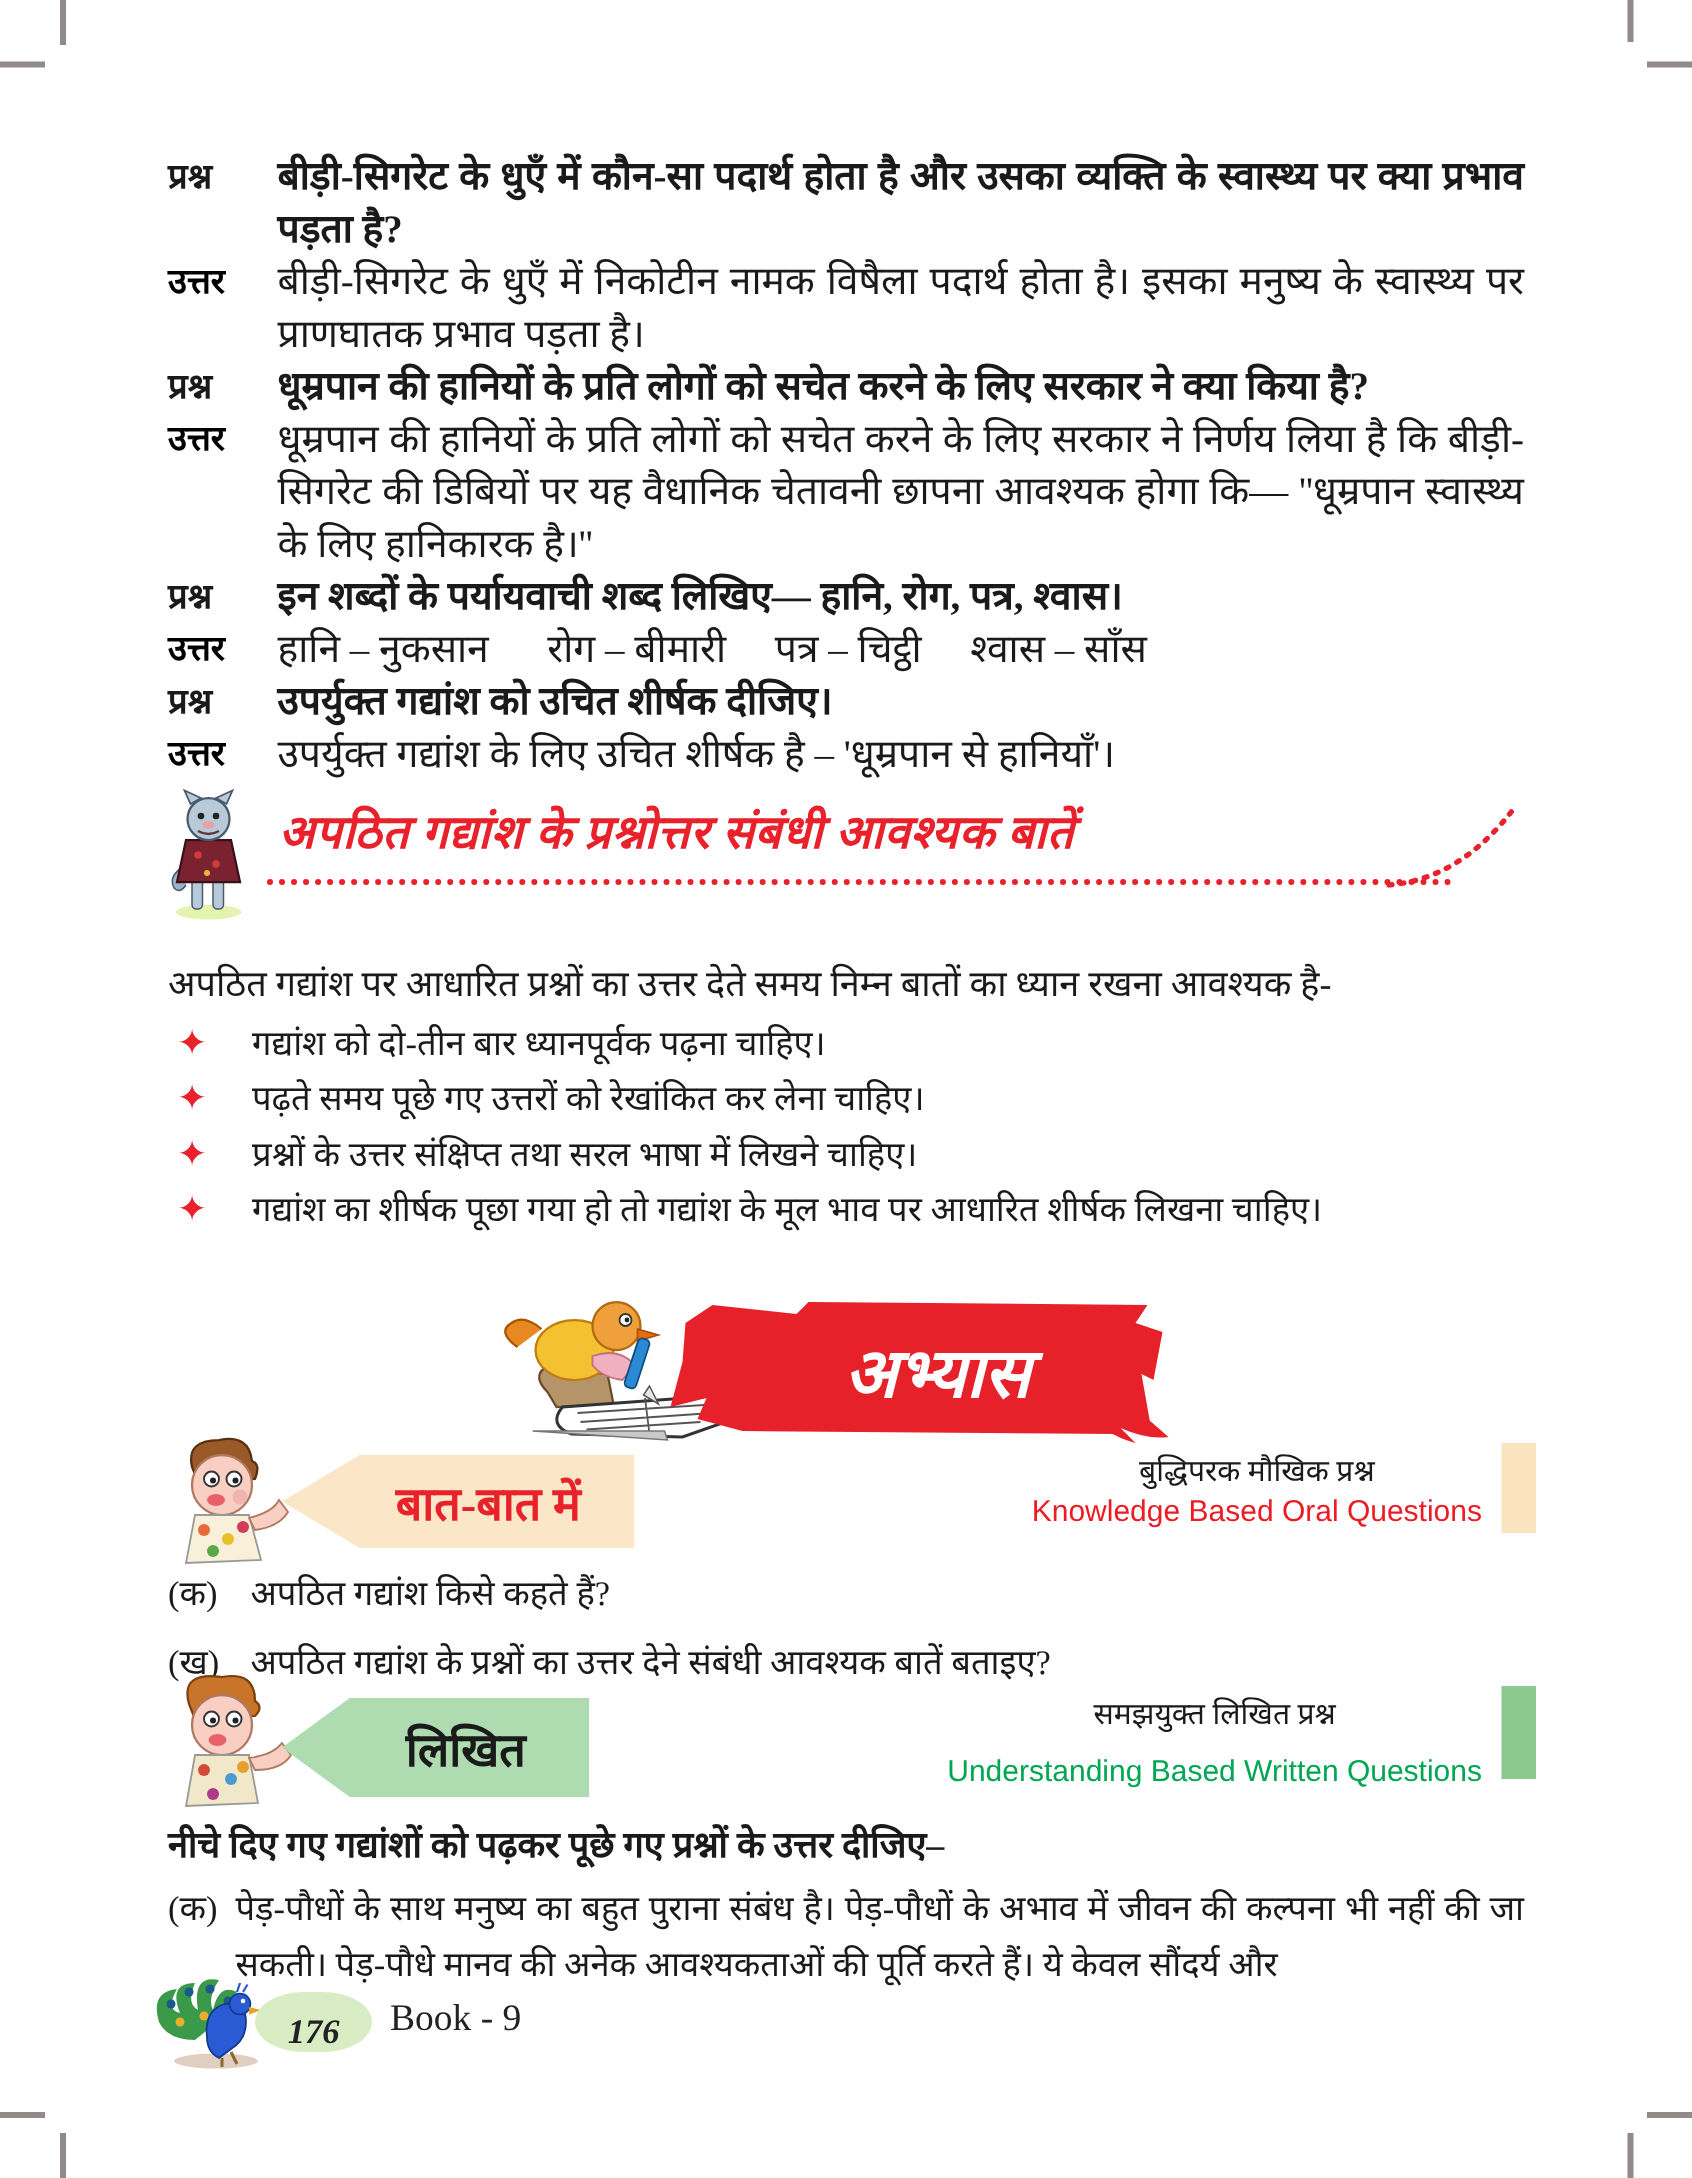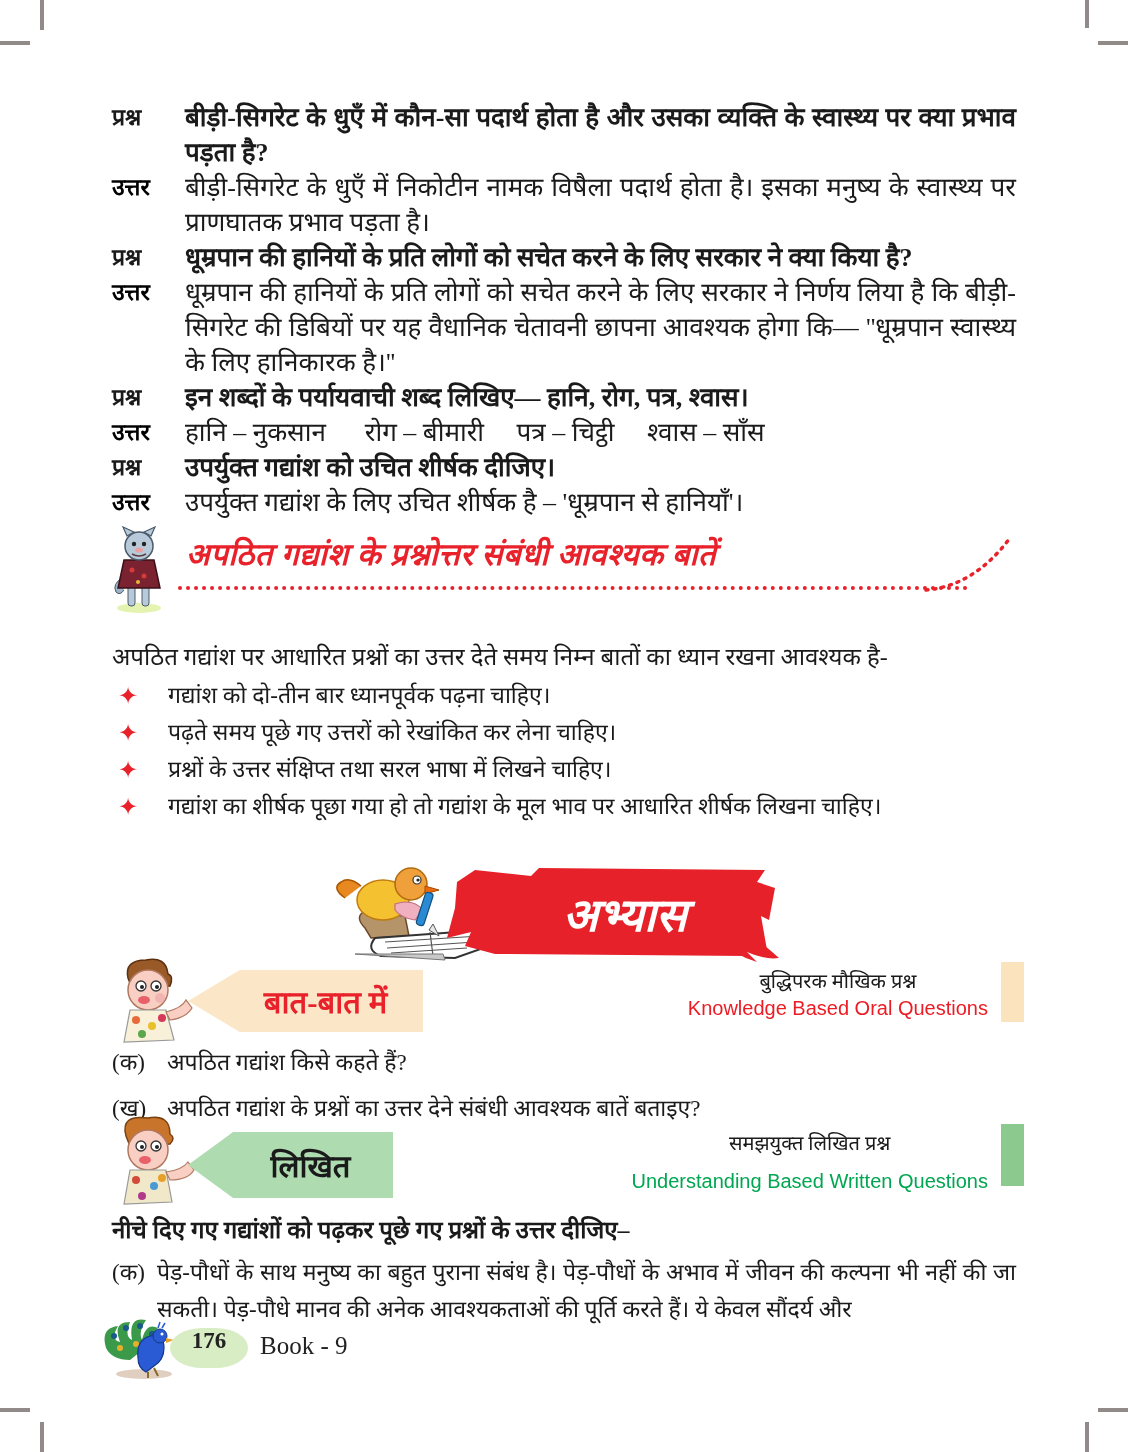--- a/index.html
+++ b/index.html
@@ -59,21 +59,21 @@
   .oral-q .text{flex:1;font-size:23px;line-height:33px;}
   
   .instruction{position:absolute;top:1212px;font-size:24px;font-weight:bold;}
   .passage{position:absolute;top:1254px;}
   .passage-body{position:relative;padding-left:45px;font-size:23px;line-height:37px;text-align:justify;}
   .passage-marker{position:absolute;left:0;top:0;}
   
   .footer{position:absolute;left:102px;top:1314px;width:400px;height:70px;}
   .peacock-wrap{position:absolute;left:0;top:0;}
   .page-num-blob{position:absolute;left:68px;top:14px;width:78px;height:40px;background:#d9edc5;
-                 border-radius:50% 50% 50% 50%/60% 60% 60% 60%;display:flex;align-items:flex-start;justify-content:center;}
+                 border-radius:50% 50% 50% 50%/60% 60% 60% 60%;display:flex;align-items:flex-end;justify-content:center;font-style:italic;}
   .page-num{font-size:23px;font-weight:bold;color:#222;}
   .book-label{position:absolute;left:158px;top:18px;font-size:25px;color:#222;}
 </style>
 </head>
 <body>
 
 <div class="page">
 
   <div class="crop" style="left:40px;top:0;width:4px;height:30px;"></div>
   <div class="crop" style="left:0;top:41px;width:30px;height:4px;"></div>

